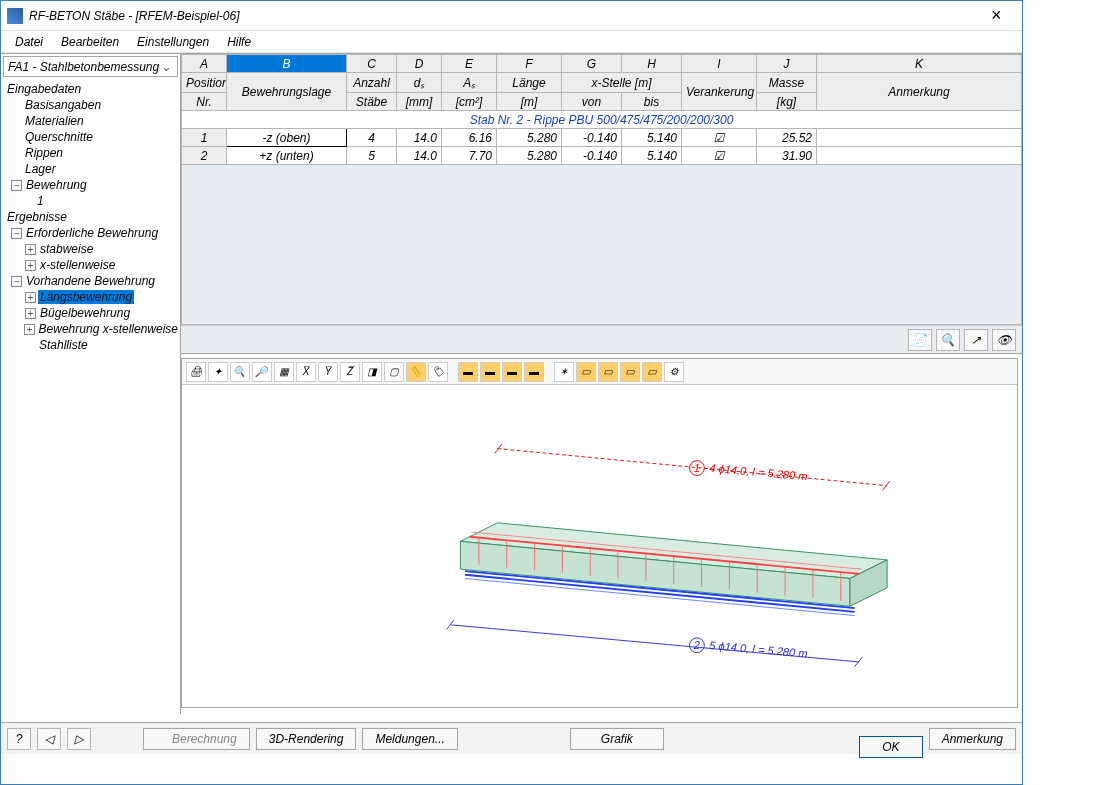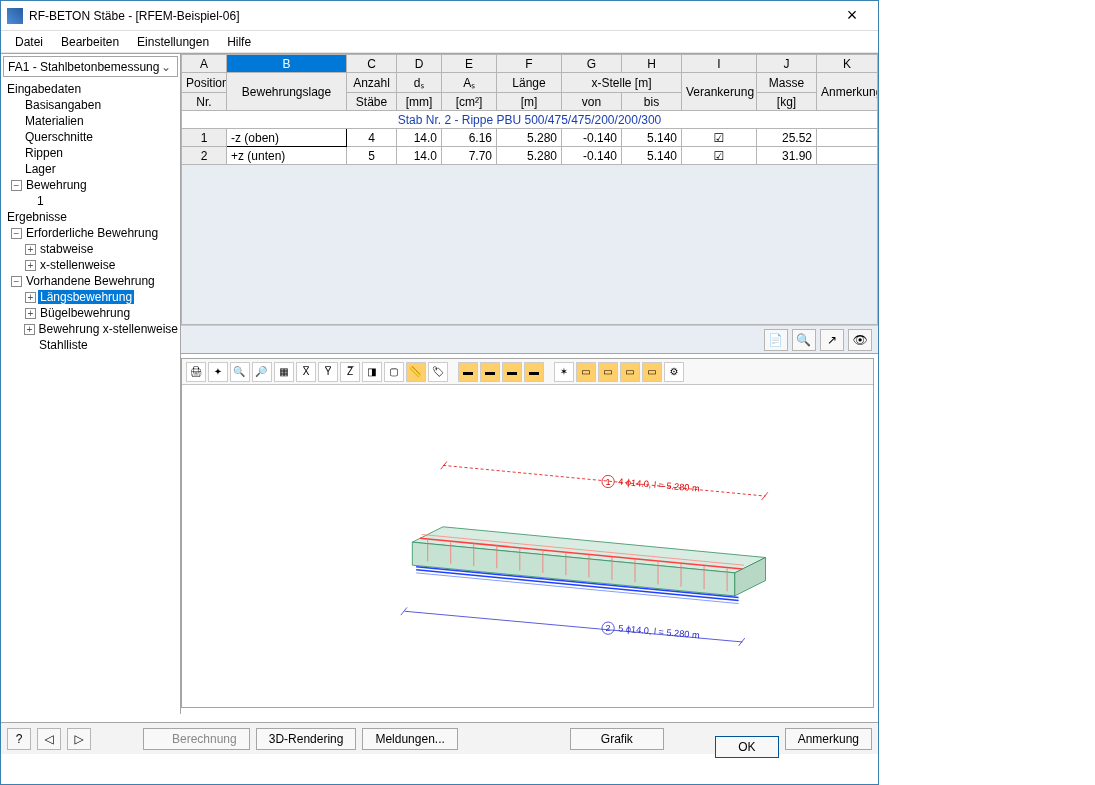--- a/index.html
+++ b/index.html
@@ -1,43 +1,43 @@
 <!DOCTYPE html>
 <html><head>
 <meta charset="utf-8">
 <style>
 * { box-sizing: border-box; font-family: "Segoe UI", Tahoma, sans-serif; font-size: 12px; }
 body { margin: 0; background: #fff; }
-.window { width: 879px; height: 785px; border: 1px solid #3c7fb1; display: flex; flex-direction: column; background: #fff; }
+.window { width: 1023px; height: 785px; border: 1px solid #3c7fb1; display: flex; flex-direction: column; background: #fff; font-style: italic; }
 .titlebar { height: 30px; background: #fff; border-bottom: 1px solid #ddd; display: flex; align-items: center; padding: 0 6px; }
 .titlebar .icon { width: 16px; height: 16px; background: linear-gradient(45deg,#4a90d9,#2c5aa0); margin-right: 6px; }
 .titlebar .title { flex: 1; color: #000; }
 .titlebar .close { width: 40px; height: 24px; text-align: center; line-height: 22px; font-size: 18px; cursor: pointer; }
 .menubar { height: 22px; display: flex; align-items: center; padding: 0 6px; gap: 2px; background: #fff; border-bottom: 1px solid #e5e5e5; }
 .menubar span { padding: 2px 8px; cursor: default; }
 .splitter-row { display: flex; flex: 1; min-height: 0; border-top: 1px solid #a5a5a5; }
 .sidebar { width: 180px; border-right: 1px solid #a5a5a5; display: flex; flex-direction: column; background: #fff; }
 .combo { margin: 2px 2px; height: 21px; border: 1px solid #a5a5a5; display: flex; align-items: center; padding: 0 4px; background: #fff; }
 .combo .txt { flex: 1; white-space: nowrap; overflow: hidden; }
 .combo .arrow { width: 14px; text-align: center; color: #555; }
 .tree { flex: 1; overflow: auto; padding: 2px 0; }
 .tree-item { white-space: nowrap; padding: 1px 0 1px 4px; cursor: default; display: flex; align-items: center; }
 .tree-item .tog { width: 11px; height: 11px; border: 1px solid #888; text-align: center; line-height: 9px; font-size: 10px; margin-right: 2px; color: #555; }
 .tree-item .spacer { display:inline-block; }
-.tree-item.selected .lbl { background: #0078d7; color: #ffffff; padding: 0 2px; }
+.tree-item.selected .lbl { background: #0078d7; color: #0f172a; padding: 0 2px; }
 .tree-item .lbl { padding: 0 2px; }
 .content { flex: 1; display: flex; flex-direction: column; min-width: 0; }
 .section-header { height: 22px; background: #e8edf3; border-bottom: 1px solid #c5c5c5; display: flex; align-items: center; padding: 0 6px; color: #355e9a; }
 .table-wrap { border-bottom: 1px solid #a5a5a5; background: #e8edf3; display:flex; flex-direction:column; }
 table.grid { border-collapse: collapse; width: 100%; table-layout: fixed; background:#fff; }
 table.grid th, table.grid td { border: 1px solid #b5b5b5; padding: 1px 4px; height: 18px; overflow: hidden; text-overflow: clip; white-space: nowrap; }
 table.grid th { background: #ededed; font-weight: normal; text-align: center; }
 table.grid th.sel { background: #0078d7; color: #fff; }
 table.grid td { text-align: center; }
-table.grid td.l { text-align: left; }
+table.grid td.l { text-align: center; }
 table.grid td.r { text-align: right; }
 .group-row td { color: #1a3fb3; text-align: left; background:#fff; }
 .grid-padding { height:160px; background:#e8edf3; border:1px solid #b5b5b5; border-top:none; }
 .table-toolbar { height: 28px; display: flex; justify-content: flex-end; align-items: center; gap: 4px; padding: 2px 6px; background:#e8edf3; border-top:1px solid #ccc; }
 .btn-ico { width: 24px; height: 22px; border: 1px solid #b5b5b5; background: #f8f8f8; display:flex; align-items:center; justify-content:center; cursor:pointer; }
 .view { flex: 1; border: 1px solid #a5a5a5; margin: 4px 4px 0 0; display:flex; flex-direction:column; min-height:0; }
 .view-toolbar { height: 26px; border-bottom: 1px solid #c5c5c5; display:flex; align-items:center; padding: 0 4px; gap:2px; background:#f8f8f8; }
 .tbtn { width:20px; height:20px; border:1px solid #ccc; background:#fff; display:flex; align-items:center; justify-content:center; font-size:10px; cursor:pointer; }
 .tbtn.o { background:#ffcf6b; }
 .canvas { flex:1; position:relative; background:#fff; overflow:hidden; }

